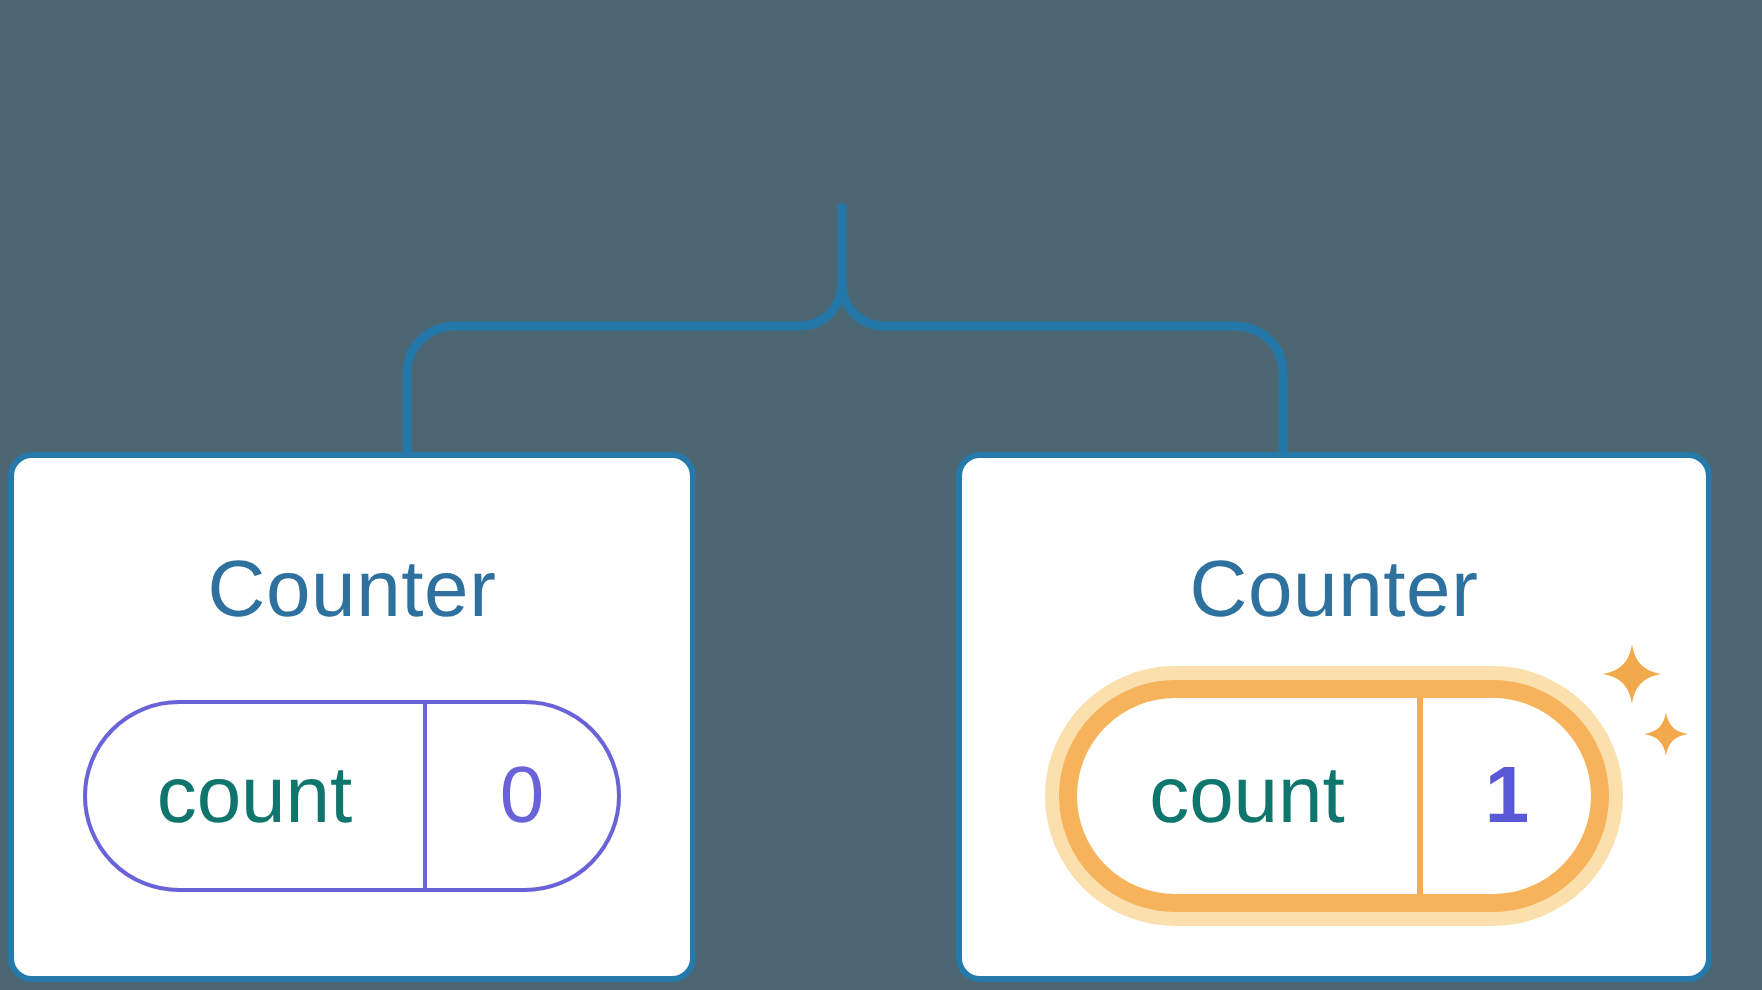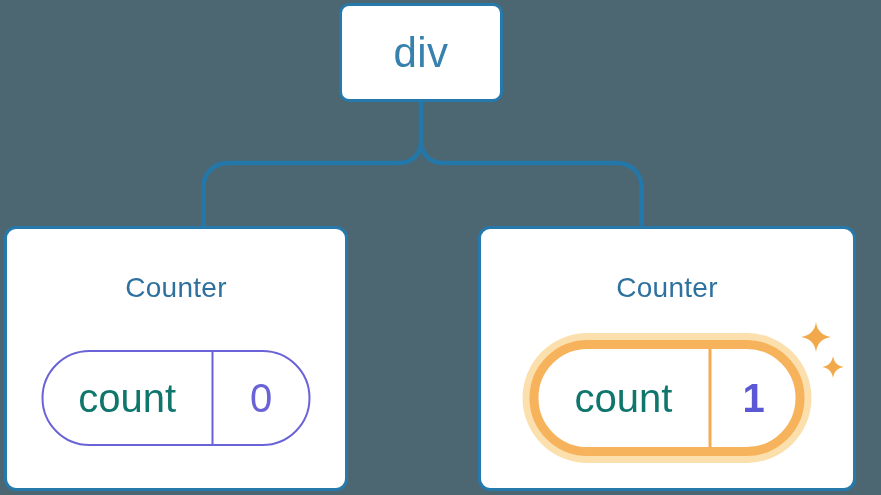--- a/index.html
+++ b/index.html
@@ -57,21 +57,21 @@
   }
   .card-left  { left: 4px;   width: 344px; }
   .card-right { left: 478px; width: 378px; }
   .card-title {
     position: absolute;
     left: 0;
     right: 0;
     top: 44px;
     text-align: center;
     color: #2E719F;
-    font-size: 28px;
+    font-size: 40px;
     font-weight: 500;
     letter-spacing: 0.3px;
     line-height: 1.1;
   }
   
   .pill {
     position: absolute;
     left: 50%;
     transform: translateX(-50%);
     box-sizing: border-box;
@@ -135,23 +135,20 @@
 </head>
 <body>
 
 <div class="stage">
 
   <svg class="connectors" width="881" height="495" viewBox="0 0 881 495">
     <path d="M421 102 V141 C421 154 412 163 399 163 H228 C214 163 203.5 173 203.5 187 V227
              M421 102 V141 C421 154 430 163 443 163 H617 C631 163 641.5 173 641.5 187 V227" fill="none" stroke="#2478A9" stroke-width="4.5"></path>
   </svg>
 
-  <div class="root-node">
-    <span class="node-label">div</span>
-  </div>
 
   <div class="card card-left">
     <div class="card-title">Counter</div>
     <div class="pill pill-plain">
       <span class="pill-key">count</span>
       <span class="pill-divider"></span>
       <span class="pill-value">0</span>
     </div>
   </div>
 

